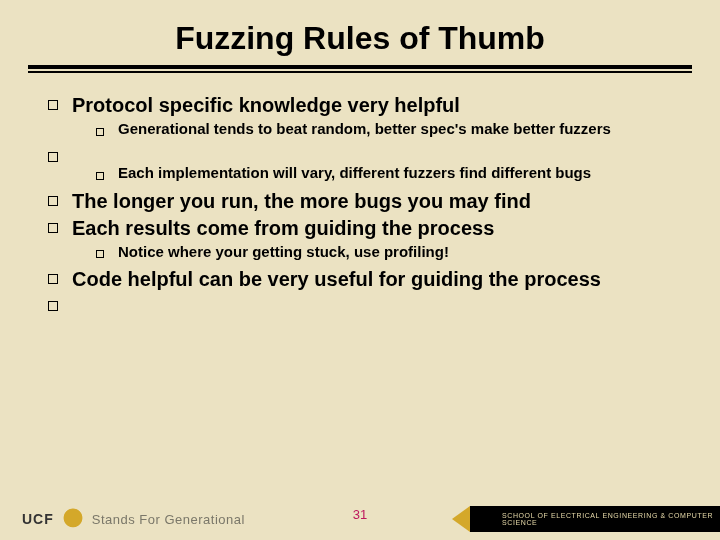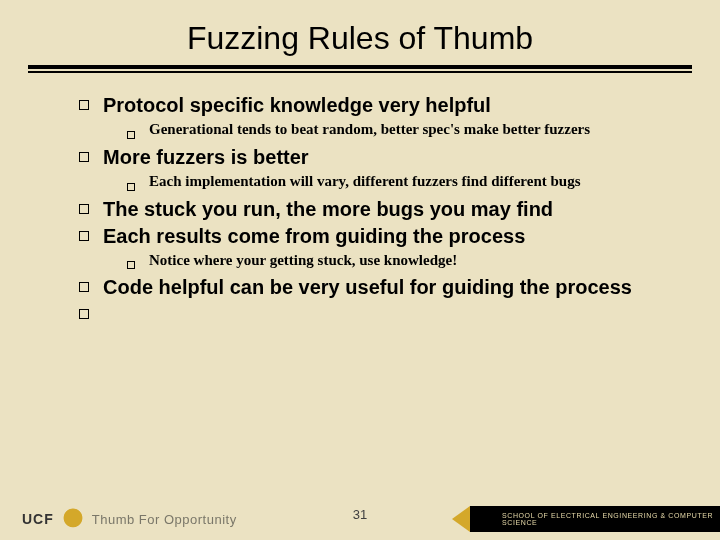--- a/index.html
+++ b/index.html
@@ -13,21 +13,21 @@
   .slide {
     width: 720px;
     height: 540px;
     background: #ebe2c2;
     position: relative;
     box-sizing: border-box;
   }
   .title {
     text-align: center;
     font-size: 32px;
-    font-weight: 400;
+    font-weight: 700;
     color: #000;
     padding-top: 20px;
     padding-bottom: 6px;
     font-family: Arial, sans-serif;
   }
   .title-underline {
     margin: 0 28px 14px 28px;
     border-bottom: 4px solid #000;
     padding-bottom: 2px;
     position: relative;
@@ -37,38 +37,36 @@
     display: block;
     position: absolute;
     left: 0;
     right: 0;
     bottom: -8px;
     border-bottom: 2px solid #000;
   }
   .content {
     padding: 8px 40px 0 48px;
     color: #000;
-    margin-left: 31px;
   }
   .l1 {
     display: flex;
     align-items: flex-start;
     font-size: 20px;
     font-weight: bold;
     margin: 2px 0 2px 0;
     line-height: 1.25;
   }
   .l2 {
     display: flex;
-    align-items: flex-end;
+    align-items: center;
     font-size: 15px;
     font-weight: bold;
     margin: 2px 0 6px 48px;
     line-height: 1.25;
-    font-family: Liberation Serif, serif;
   }
   .bullet-sq {
     display: inline-block;
     width: 8px;
     height: 8px;
     border: 1.5px solid #000;
     margin-top: 7px;
     margin-right: 14px;
     flex: 0 0 auto;
   }
@@ -81,21 +79,21 @@
     margin-right: 14px;
     flex: 0 0 auto;
   }
   .page-num {
     position: absolute;
     bottom: 18px;
     left: 0;
     right: 0;
     text-align: center;
     font-size: 13px;
-    color: #404040;
+    color: #be185d;
   }
   .footer-left {
     position: absolute;
     bottom: 10px;
     left: 22px;
     display: flex;
     align-items: center;
     gap: 8px;
   }
   .ucf-text {
@@ -158,56 +156,55 @@
       <span class="bullet-sq"></span>
       <span>Protocol specific knowledge very helpful</span>
     </div>
     <div class="l2">
       <span class="bullet-sq-sm"></span>
       <span>Generational tends to beat random, better spec's make better fuzzers</span>
     </div>
 
     <div class="l1">
       <span class="bullet-sq"></span>
-      <span>More fuzzers is better</span>
     </div>
     <div class="l2">
       <span class="bullet-sq-sm"></span>
       <span>Each implementation will vary, different fuzzers find different bugs</span>
     </div>
 
     <div class="l1">
       <span class="bullet-sq"></span>
-      <span>The stuck you run, the more bugs you may find</span>
+      <span>The longer you run, the more bugs you may find</span>
     </div>
     <div class="l1">
       <span class="bullet-sq"></span>
       <span>Each results come from guiding the process</span>
     </div>
     <div class="l2">
       <span class="bullet-sq-sm"></span>
-      <span>Notice where your getting stuck, use knowledge!</span>
+      <span>Notice where your getting stuck, use profiling!</span>
     </div>
 
     <div class="l1">
       <span class="bullet-sq"></span>
       <span>Code helpful can be very useful for guiding the process</span>
     </div>
     <div class="l1">
       <span class="bullet-sq"></span>
     </div>
 
   </div>
 
   <div class="page-num">31</div>
 
   <div class="footer-left">
     <span class="ucf-text">UCF</span>
     <span class="pegasus"></span>
-    <span class="sfo">Thumb For Opportunity</span>
+    <span class="sfo">Stands For Generational</span>
   </div>
 
   <div class="footer-right-accent"></div>
   <div class="footer-right">
     <span class="footer-right-text">SCHOOL OF ELECTRICAL ENGINEERING &amp; COMPUTER SCIENCE</span>
   </div>
 
 </div>
 
 </body></html>

